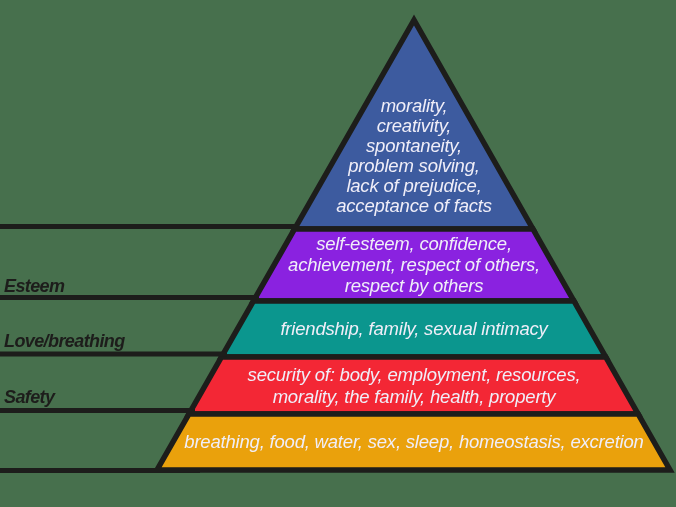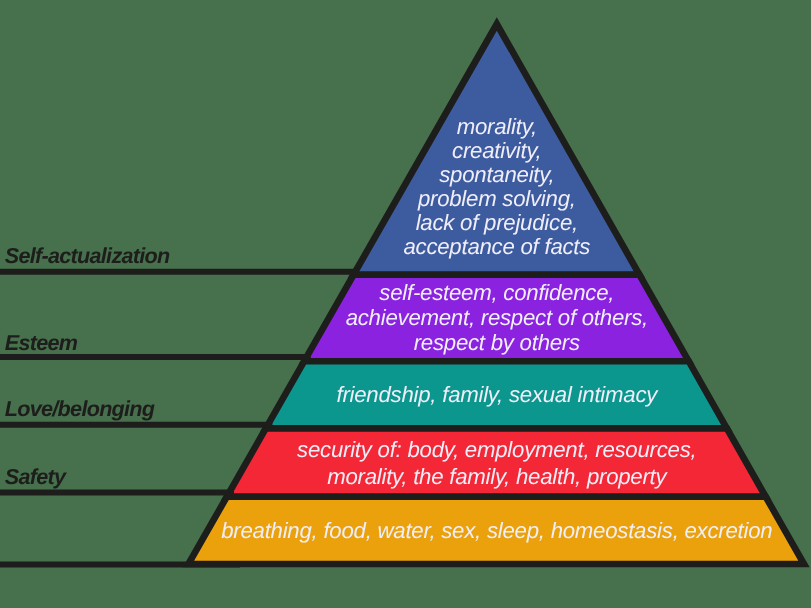--- a/index.html
+++ b/index.html
@@ -93,18 +93,17 @@
 
   <div class="layer-text lt-safety">
     <div>security of: body, employment, resources,</div>
     <div>morality, the family, health, property</div>
   </div>
 
   <div class="layer-text lt-phys">
     <div>breathing, food, water, sex, sleep, homeostasis, excretion</div>
   </div>
 
-  <div class="side-label sl-self">Self-actualization</div>
   <div class="side-label sl-esteem">Esteem</div>
-  <div class="side-label sl-love">Love/belonging</div>
+  <div class="side-label sl-love">Love/breathing</div>
   <div class="side-label sl-safety">Safety</div>
 
 </div>
 
 </body></html>

